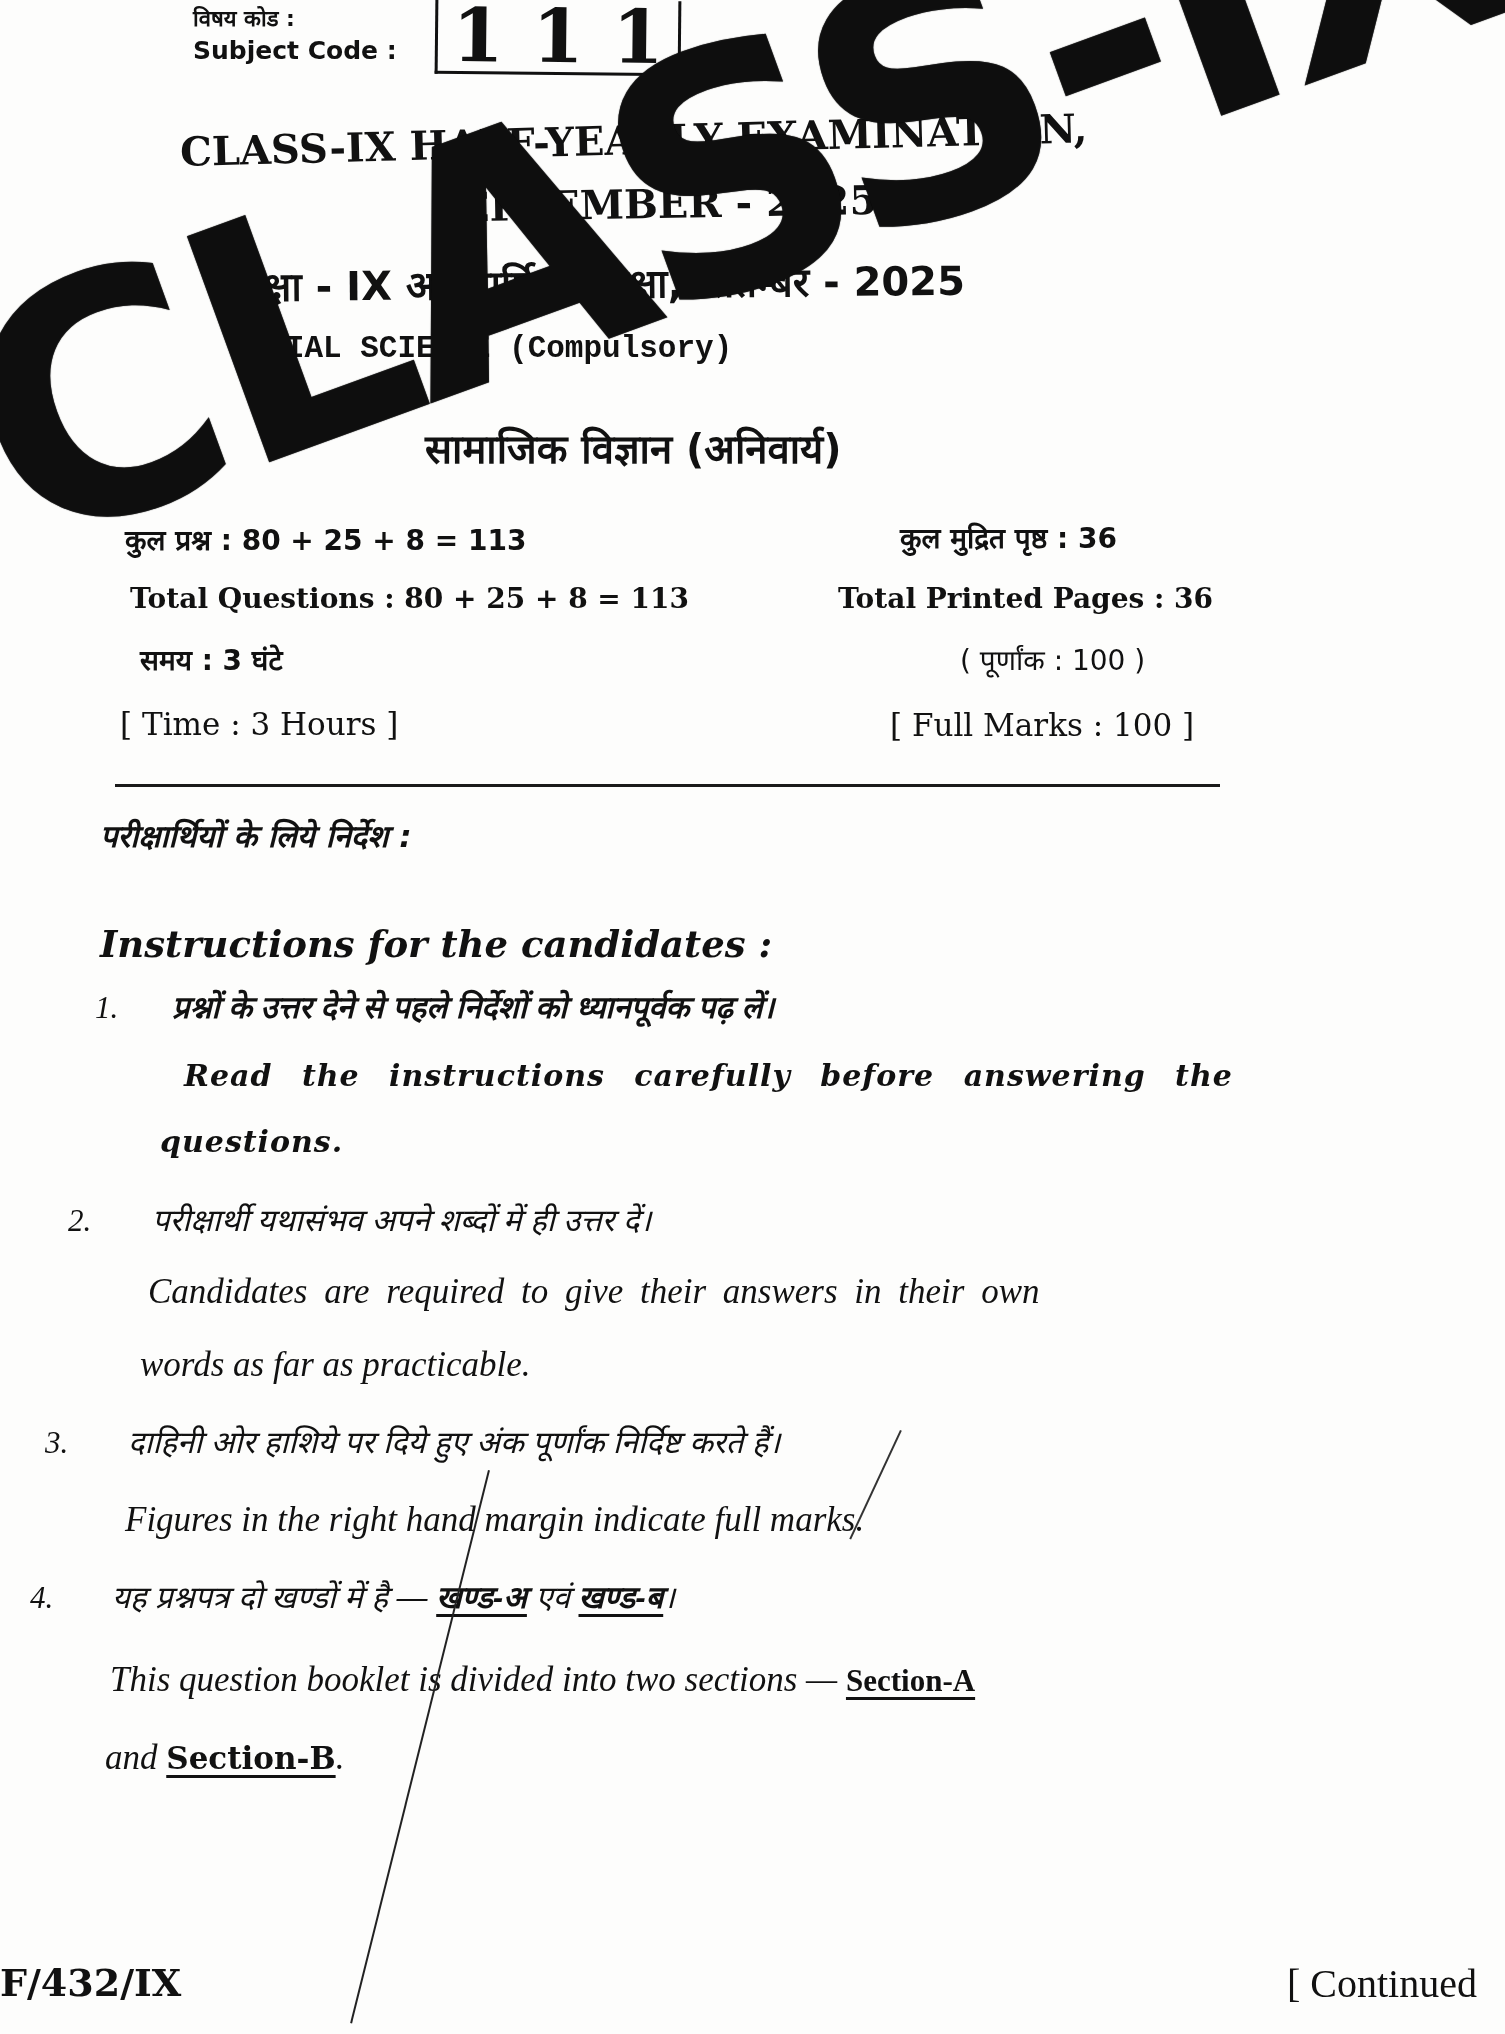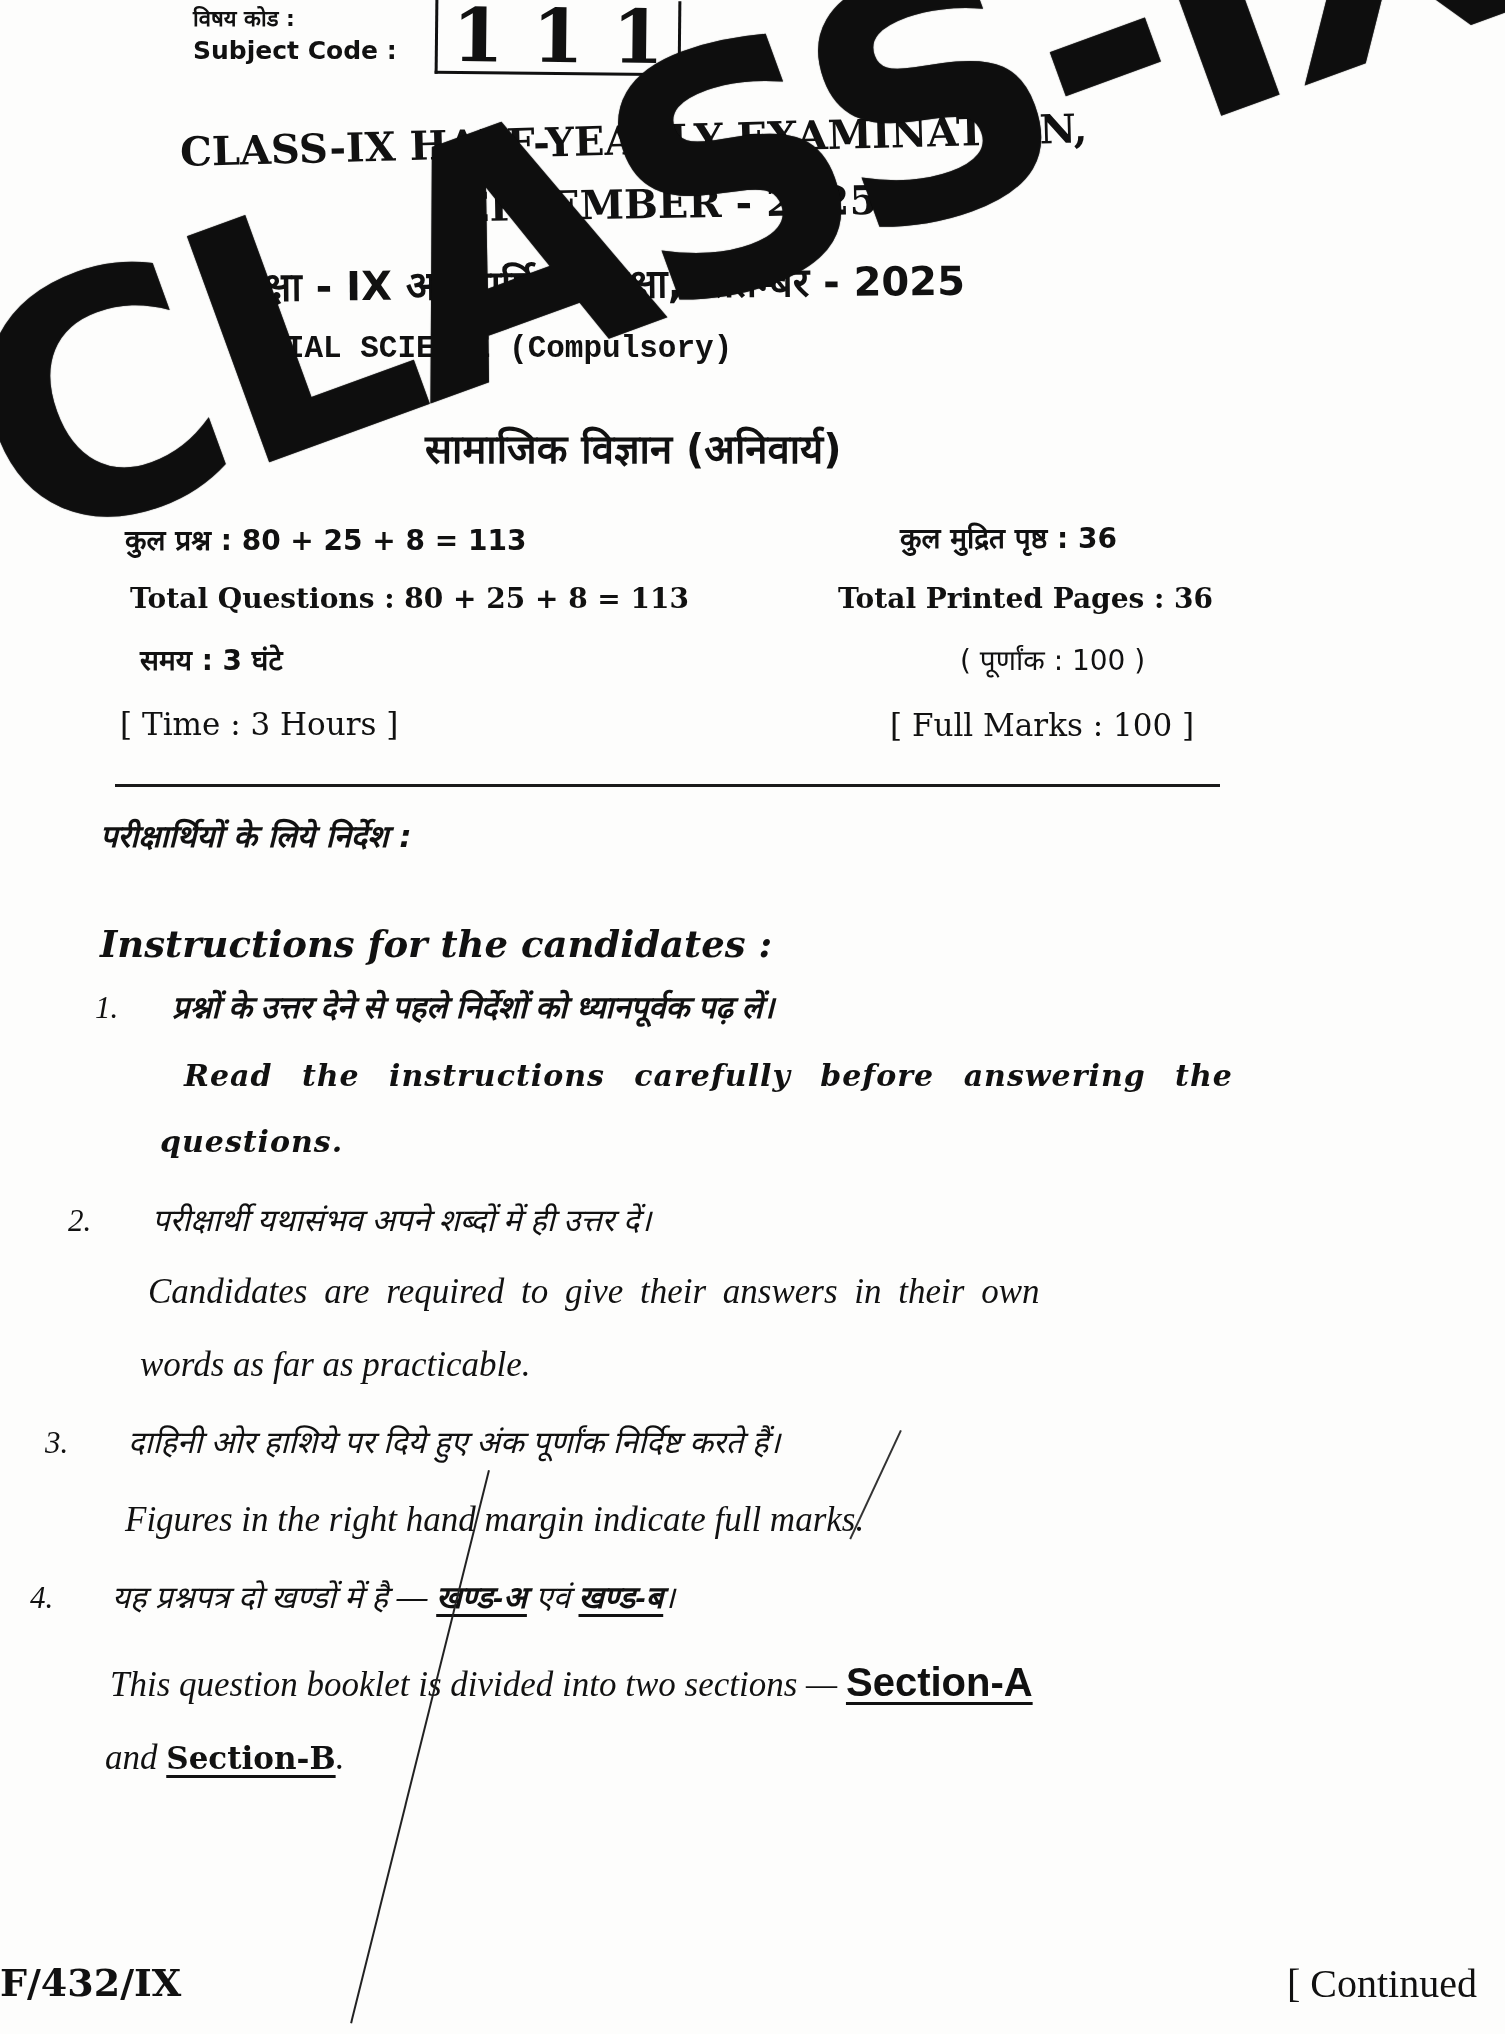--- a/index.html
+++ b/index.html
@@ -107,21 +107,21 @@
 
 <div class="abs item num" style="left:45px;top:1425px;">3.</div>
 <div class="abs item hi" style="left:128px;top:1420px;">दाहिनी ओर हाशिये पर दिये हुए अंक पूर्णांक निर्दिष्ट करते हैं।</div>
 <div class="abs item en" style="left:125px;top:1500px;">Figures in the right hand margin indicate full marks.</div>
 
 <div class="abs item num" style="left:30px;top:1580px;">4.</div>
 <div class="abs item hi" style="left:112px;top:1575px;">
   <span>यह प्रश्नपत्र दो खण्डों में है — </span><u class="b">खण्ड-अ</u><span> एवं </span><u class="b">खण्ड-ब</u><span>।</span>
 </div>
 <div class="abs item en" style="left:110px;top:1660px;">
-  <span>This question booklet is divided into two sections — </span><u class="b" style="font-style:normal;font-family:Liberation Sans, sans-serif;font-size:40px;">Section-A</u>
+  <span>This question booklet is divided into two sections — </span><u class="b" style="font-style:normal;font-family:Liberation Serif, serif;font-size:31px;">Section-A</u>
 </div>
 <div class="abs item en" style="left:105px;top:1738px;">
   <span>and </span><u class="b" style="font-style:normal;font-family:'DejaVu Serif',serif;font-size:31px;">Section-B</u><span>.</span>
 </div>
 
 <div class="abs pen-line2"></div>
 <div class="abs pen-line"></div>
 
 <div class="abs watermark">CLASS-IX</div>
 

